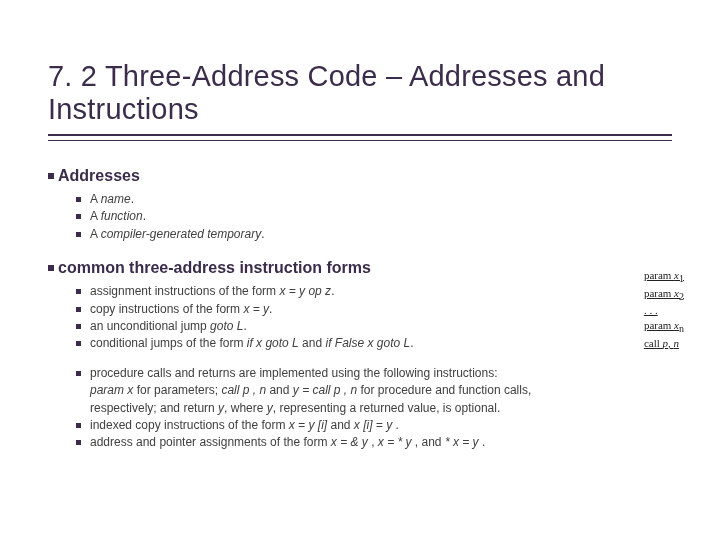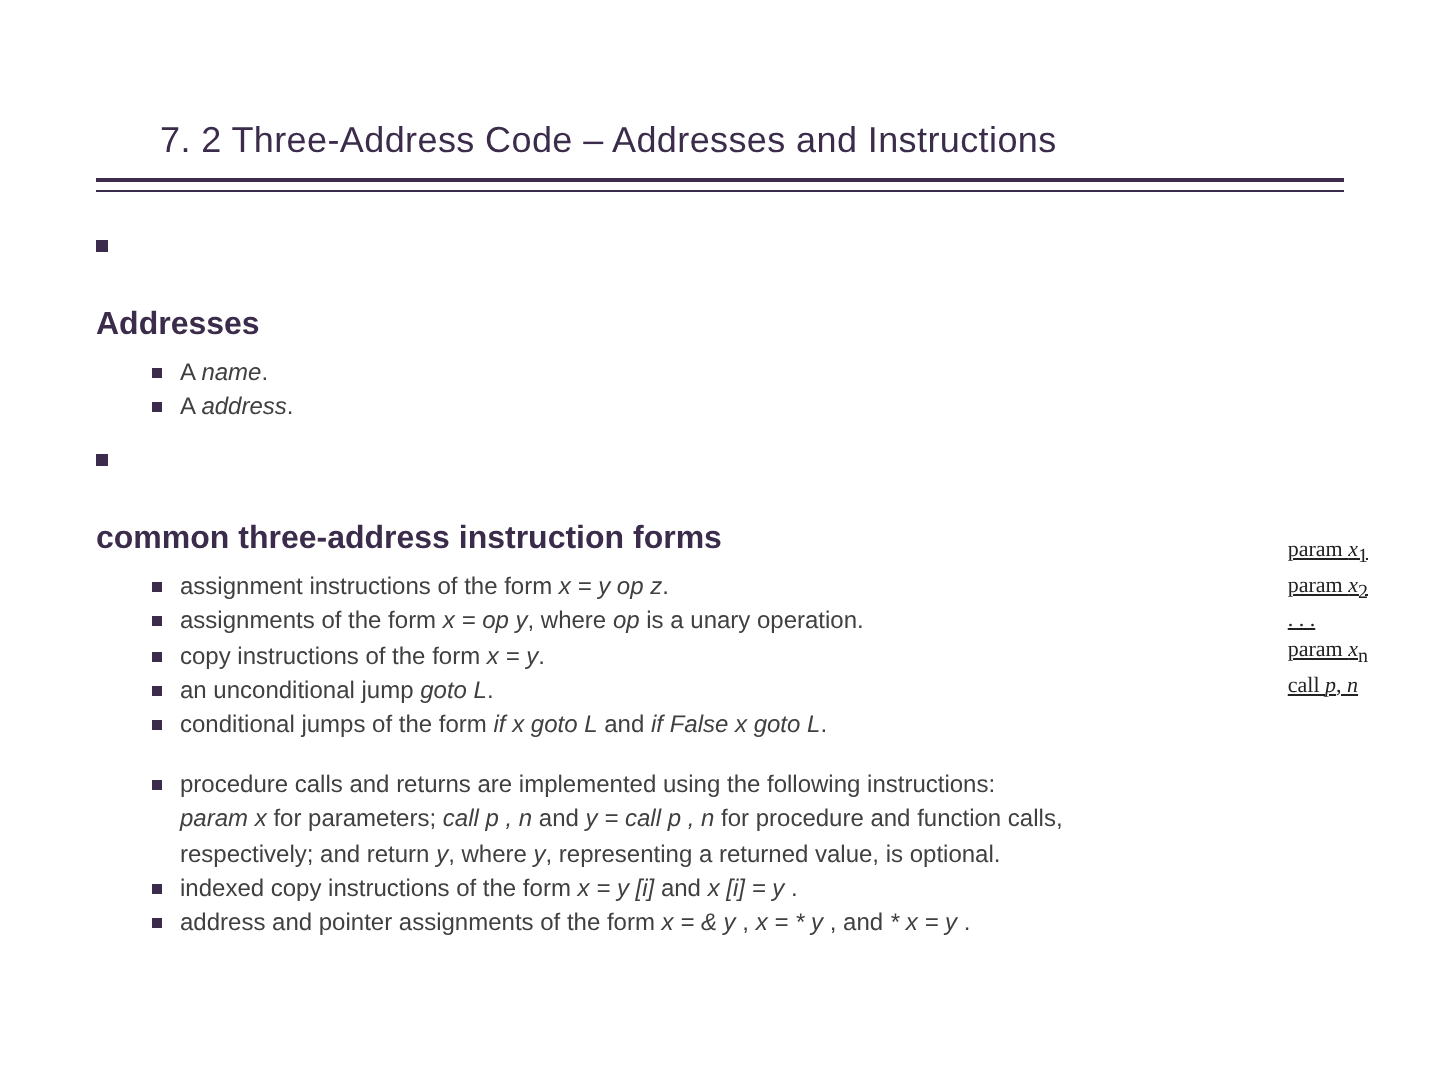--- a/index.html
+++ b/index.html
@@ -12,43 +12,41 @@
     color: #3a2c4a;
   }
   .slide {
     box-sizing: border-box;
     padding: 60px 48px 30px 48px;
     position: relative;
     width: 100%;
     height: 100%;
   }
   .title {
-    font-size: 18px;
+    font-size: 29px;
     font-weight: 400;
     color: #3a2c4a;
     letter-spacing: 0.2px;
     padding-bottom: 6px;
-    margin-left: 32px;
   }
   .rule {
     height: 4px;
     border-top: 2px solid #3a2c4a;
     border-bottom: 1px solid #3a2c4a;
     margin-top: 2px;
     margin-bottom: 26px;
   }
   .section {
     margin-top: 16px;
   }
   .section-head {
     display: flex;
     align-items: baseline;
-    gap: 26px;
+    gap: 4px;
     margin-bottom: 6px;
-    flex-direction: column;
   }
   .bullet-sq {
     display: inline-block;
     width: 6px;
     height: 6px;
     background: #3a2c4a;
     flex: 0 0 auto;
     position: relative;
     top: -2px;
   }
@@ -104,36 +102,36 @@
   <div class="section">
     <div class="section-head">
       <span class="bullet-sq"></span>
       <span class="section-title">Addresses</span>
     </div>
     <ul class="sublist">
       <li>
         <span>A </span><span class="em">name</span><span>.</span>
       </li>
       <li>
-        <span>A </span><span class="em">address</span><span>.</span>
+        <span>A </span><span class="em">function</span><span>.</span>
+      </li>
+      <li>
+        <span>A </span><span class="em">compiler-generated temporary</span><span>.</span>
       </li>
     </ul>
   </div>
 
   <div class="section">
     <div class="section-head">
       <span class="bullet-sq"></span>
       <span class="section-title">common three-address instruction forms</span>
     </div>
     <ul class="sublist" style="max-width:540px;">
       <li>
         <span>assignment instructions of the form </span><span class="em">x = y op z</span><span>.</span>
-      </li>
-      <li>
-        <span>assignments of the form </span><span class="em">x = op y</span><span>, where </span><span class="em">op</span><span> is a unary operation.</span>
       </li>
       <li>
         <span>copy instructions of the form </span><span class="em">x = y</span><span>.</span>
       </li>
       <li>
         <span>an unconditional jump </span><span class="em">goto L</span><span>.</span>
       </li>
       <li>
         <span>conditional jumps of the form </span><span class="em">if x goto L</span><span> and </span><span class="em">if False x goto L</span><span>.</span>
       </li>

